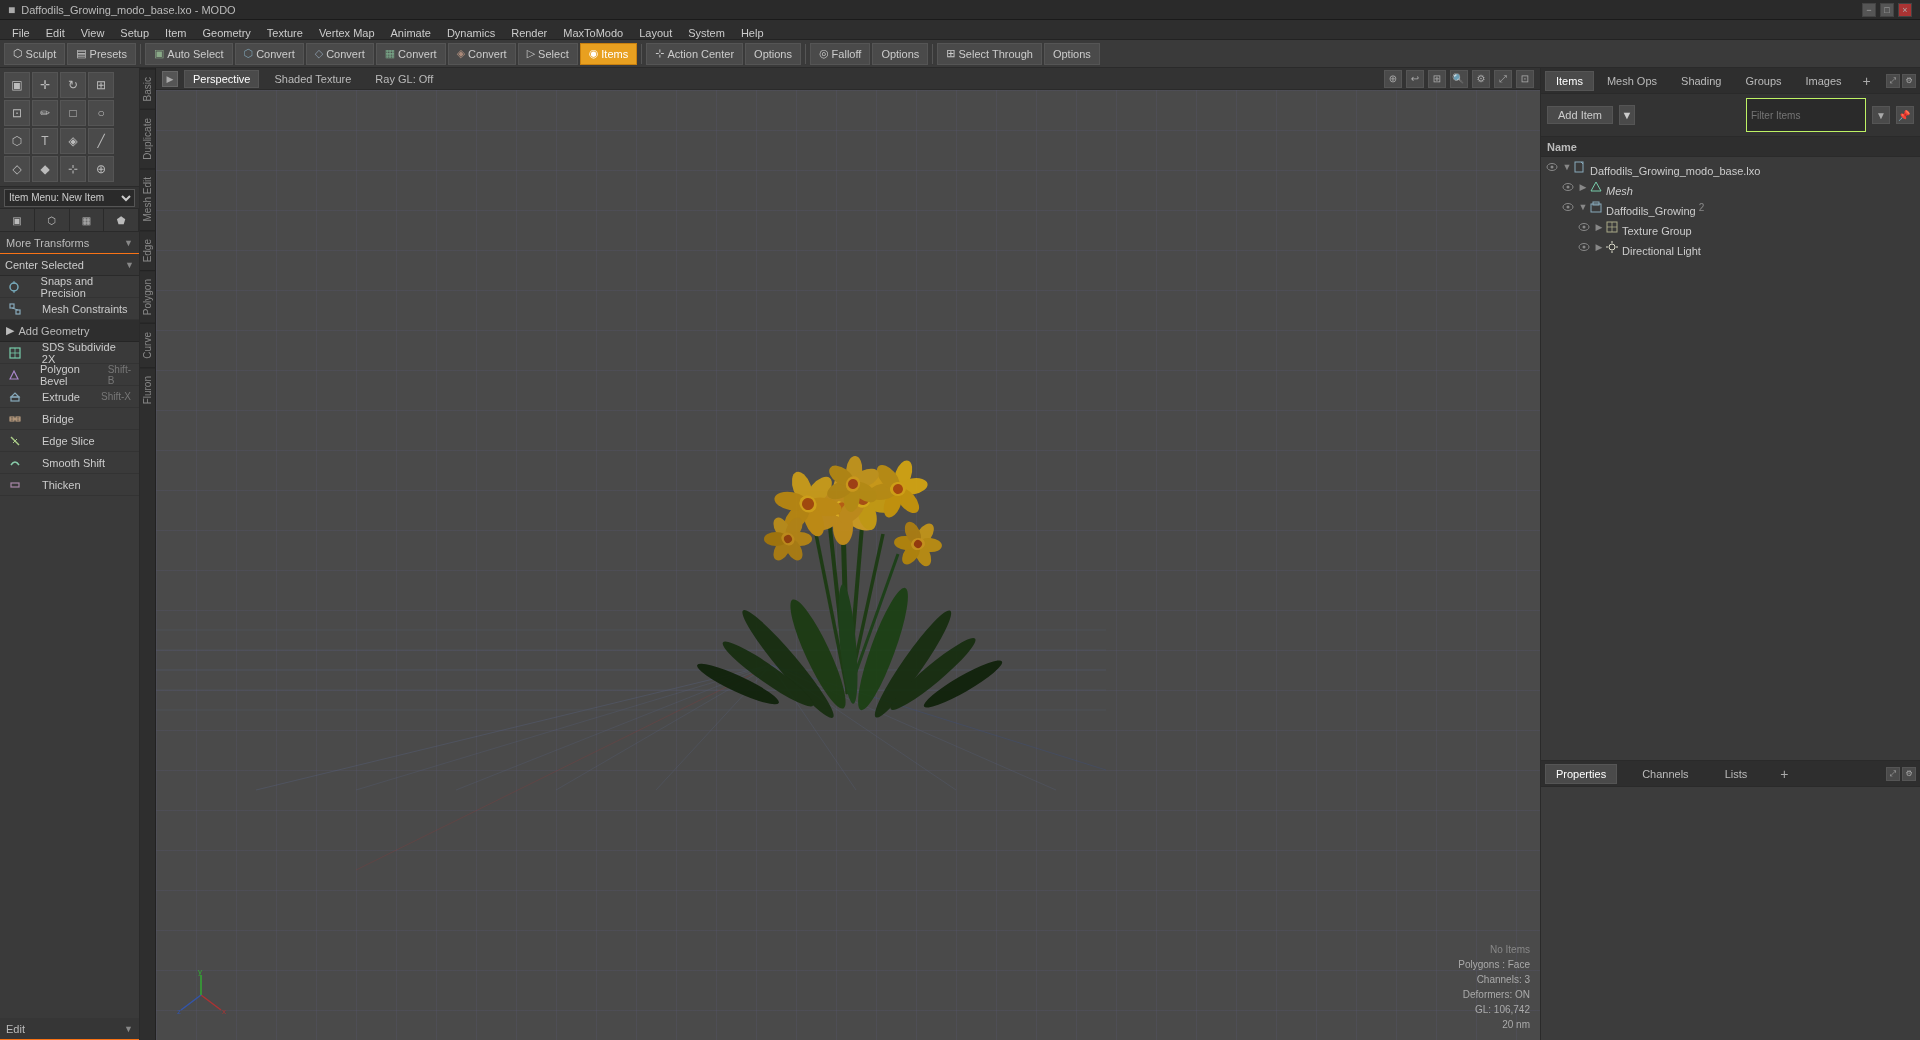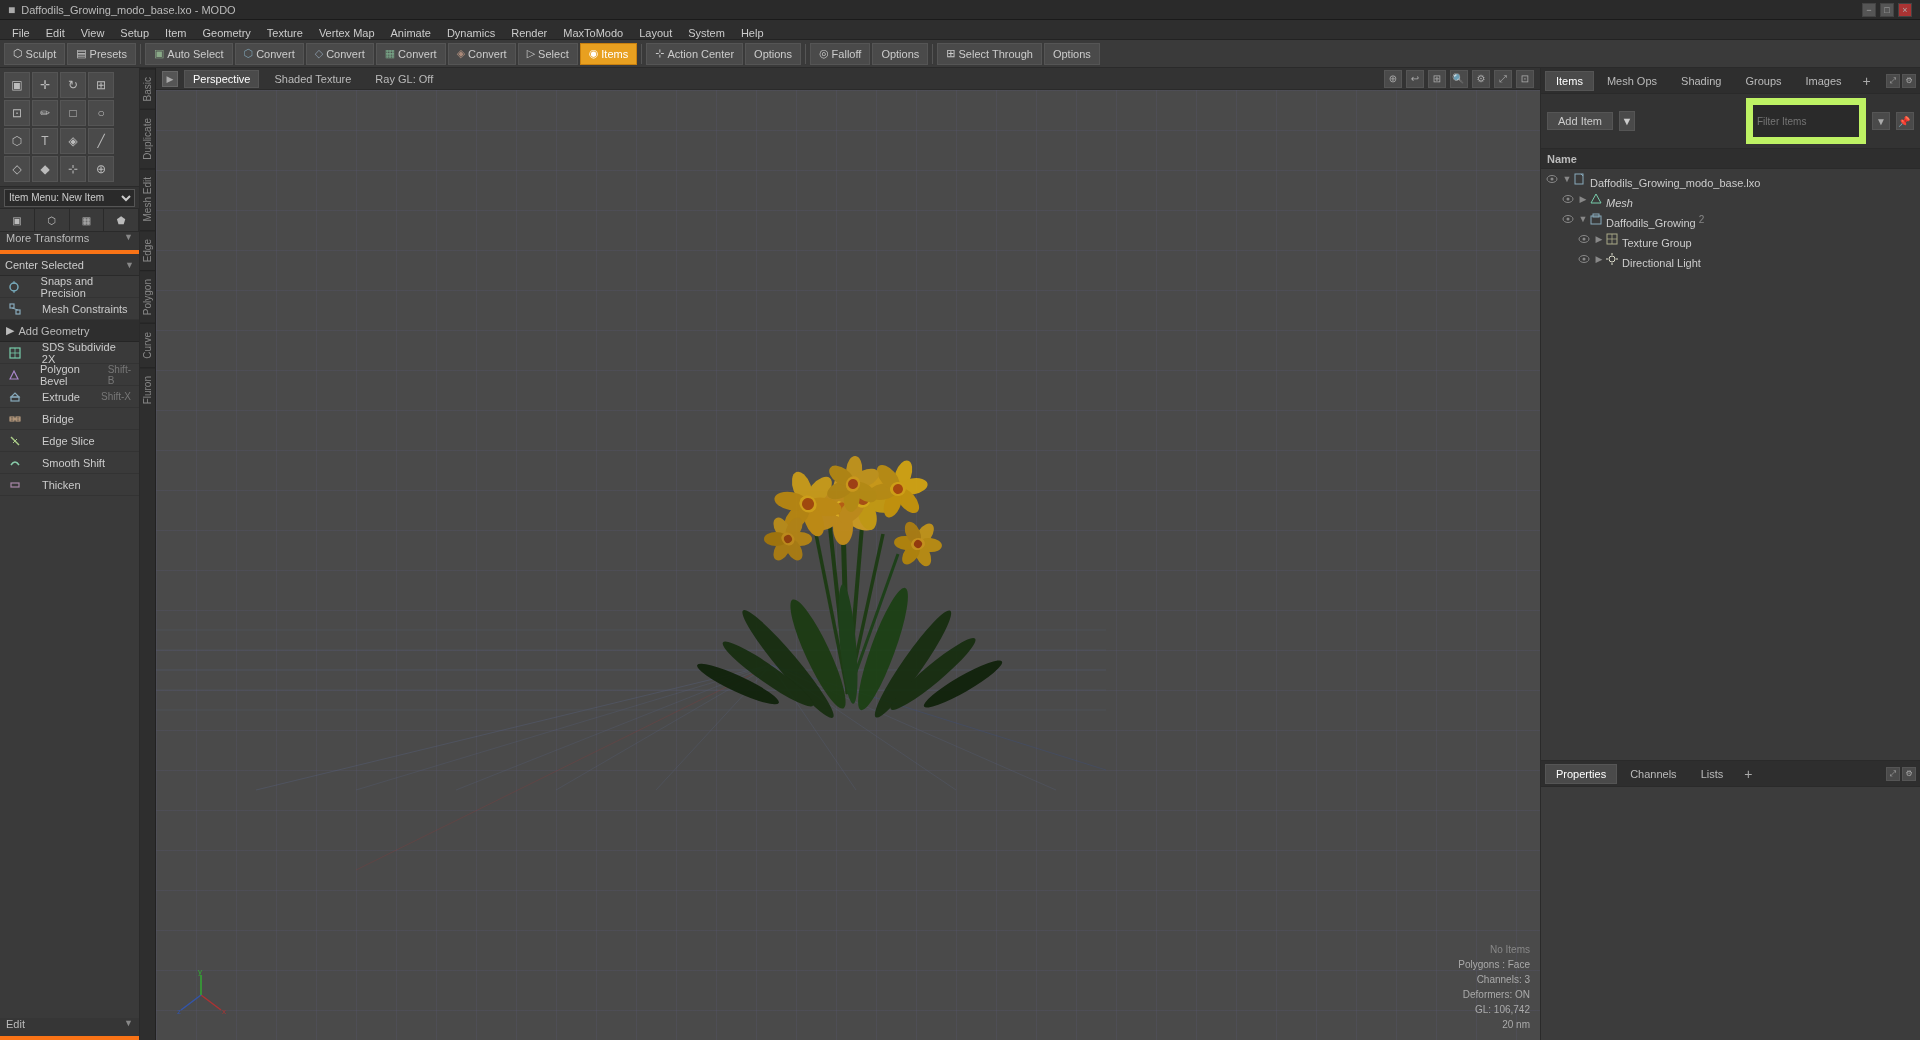--- a/index.html
+++ b/index.html
@@ -284,21 +284,21 @@
       display: flex;
       align-items: center;
       justify-content: center;
       cursor: pointer;
     }
     #filter-items-input {
       margin-left: auto;
       height: 34px;
       width: 120px;
       background: #2a2a2a;
-      border: 7px solid #bef264;
+      border: 1px solid #bef264;
       color: #ccc;
       font-size: 10px;
       padding: 16px 4px;
     }
     .filter-btn {
       width: 18px;
       height: 18px;
       background: #4a4a4a;
       border: 1px solid #555;
       display: flex;
@@ -378,21 +378,21 @@
       display: flex;
       flex-direction: column;
     }
     #properties-tabs {
       height: 26px;
       background: #2e2e2e;
       display: flex;
       align-items: center;
       padding: 0 4px;
       border-bottom: 1px solid #2a2a2a;
-      gap: 2px;
+      gap: 14px;
     }
     .prop-tab {
       padding: 3px 10px;
       color: #bbb;
       font-size: 11px;
       cursor: pointer;
       border: 1px solid transparent;
     }
     .prop-tab.active {
       background: #4a4a4a;
@@ -501,23 +501,23 @@
       font-size: 10px;
       cursor: pointer;
       display: flex;
       align-items: center;
       justify-content: center;
     }
 
     .transforms-row {
       height: 22px;
       display: flex;
-      align-items: flex-start;
+      align-items: center;
       padding: 0 6px;
-      border-bottom: 4px solid #f97316;
+      border-bottom: 1px solid #f97316;
       cursor: pointer;
       background: #363636;
     }
     .transforms-label { font-size: 11px; color: #bbb; }
     .transforms-arrow { margin-left: auto; color: #888; font-size: 9px; }
 
     .center-selected-row {
       height: 22px;
       display: flex;
       align-items: center;

